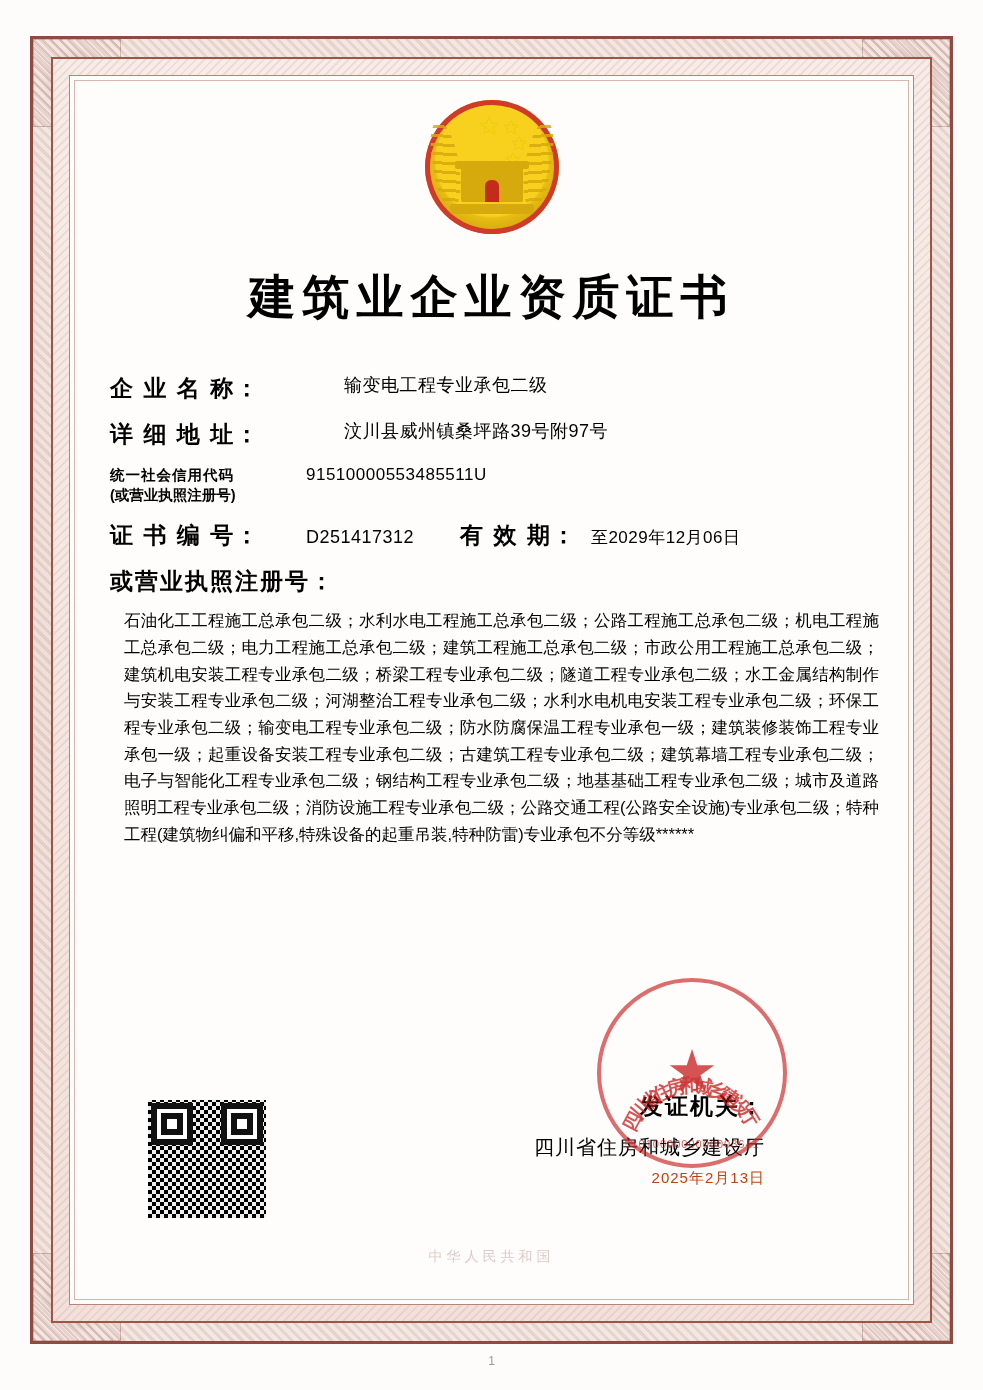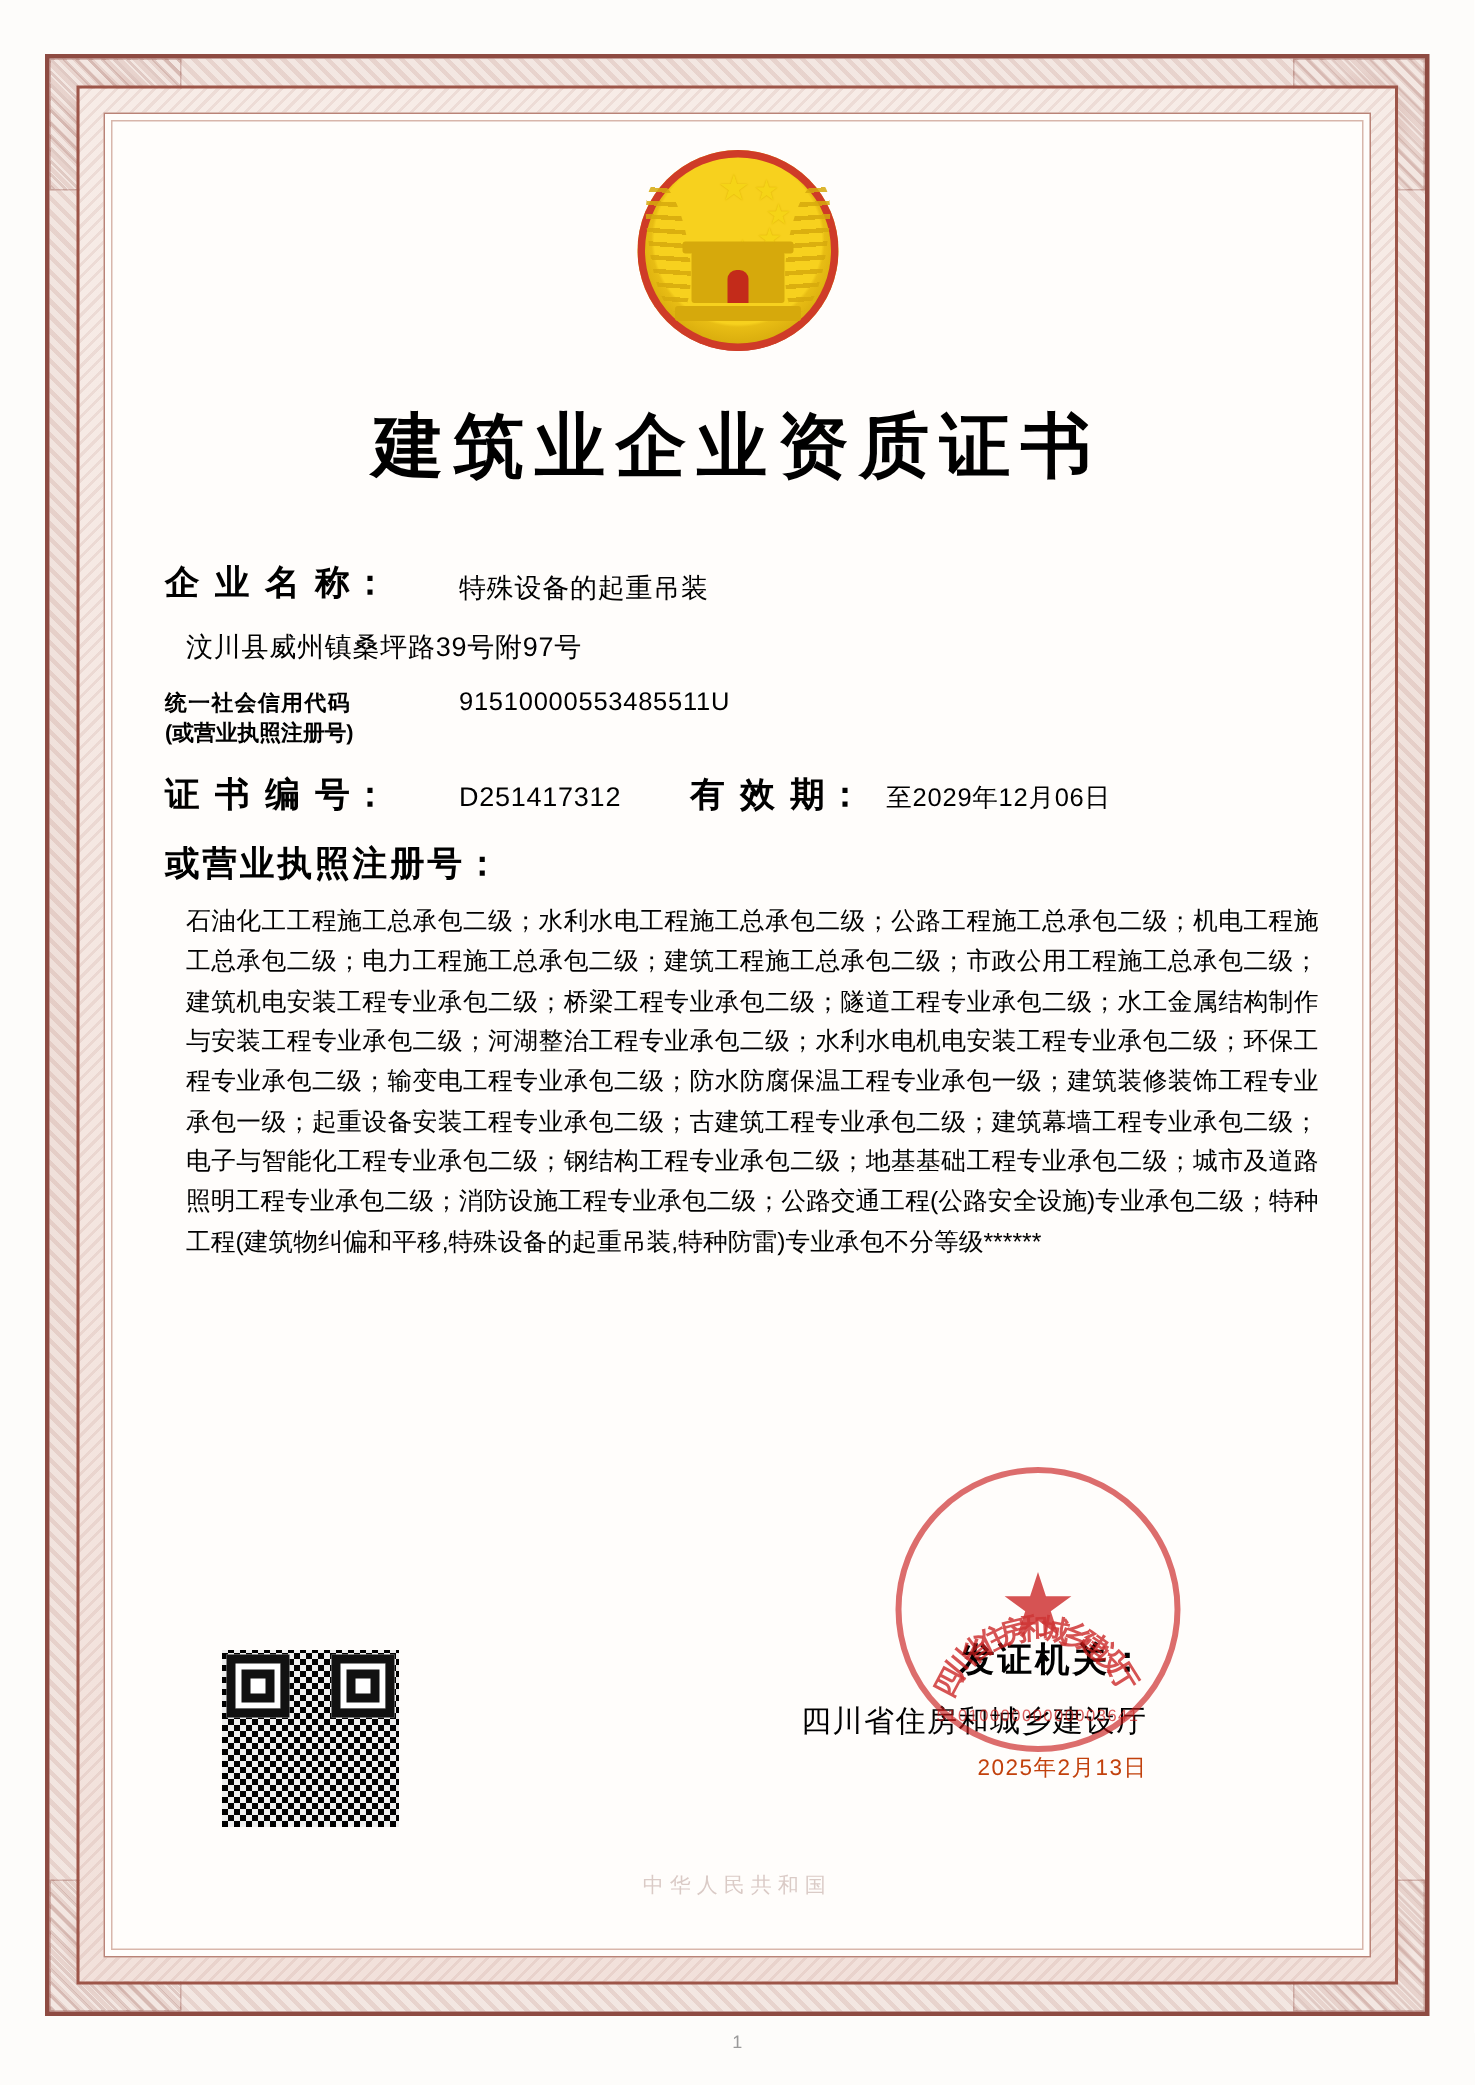--- a/index.html
+++ b/index.html
@@ -148,22 +148,23 @@
     color: #000;
     font-family: "DejaVu Sans", "Liberation Sans", sans-serif;
   }
 
   .fields {
     margin-top: 44px;
     padding-left: 10px;
   }
   .row {
     display: flex;
-    align-items: flex-end;
+    align-items: flex-start;
     margin-bottom: 15px;
+    gap: 38px;
   }
   .lbl {
     font-size: 23px;
     font-weight: bold;
     letter-spacing: 2px;
     white-space: nowrap;
     color: #000;
   }
   .lbl.wide {
     width: 182px;
@@ -357,24 +358,25 @@
       <div class="gate"></div>
       <div class="base"></div>
     </div>
 
     <div class="cert-title">建筑业企业资质证书</div>
 
     <div class="fields">
 
       <div class="row">
         <span class="lbl wide">企 业 名 称：</span>
-        <span class="val big">特殊设备的起重吊装</span>
+        <span class="val big">输变电工程专业承包二级</span>
       </div>
 
       <div class="row">
+        <span class="lbl wide">详 细 地 址：</span>
         <span class="val big">汶川县威州镇桑坪路39号附97号</span>
       </div>
 
       <div class="row-2col">
         <div class="lbl-stack">
           <div class="l1">统一社会信用代码</div>
           <div class="l2">(或营业执照注册号)</div>
         </div>
         <span class="val">91510000553485511U</span>
       </div>

